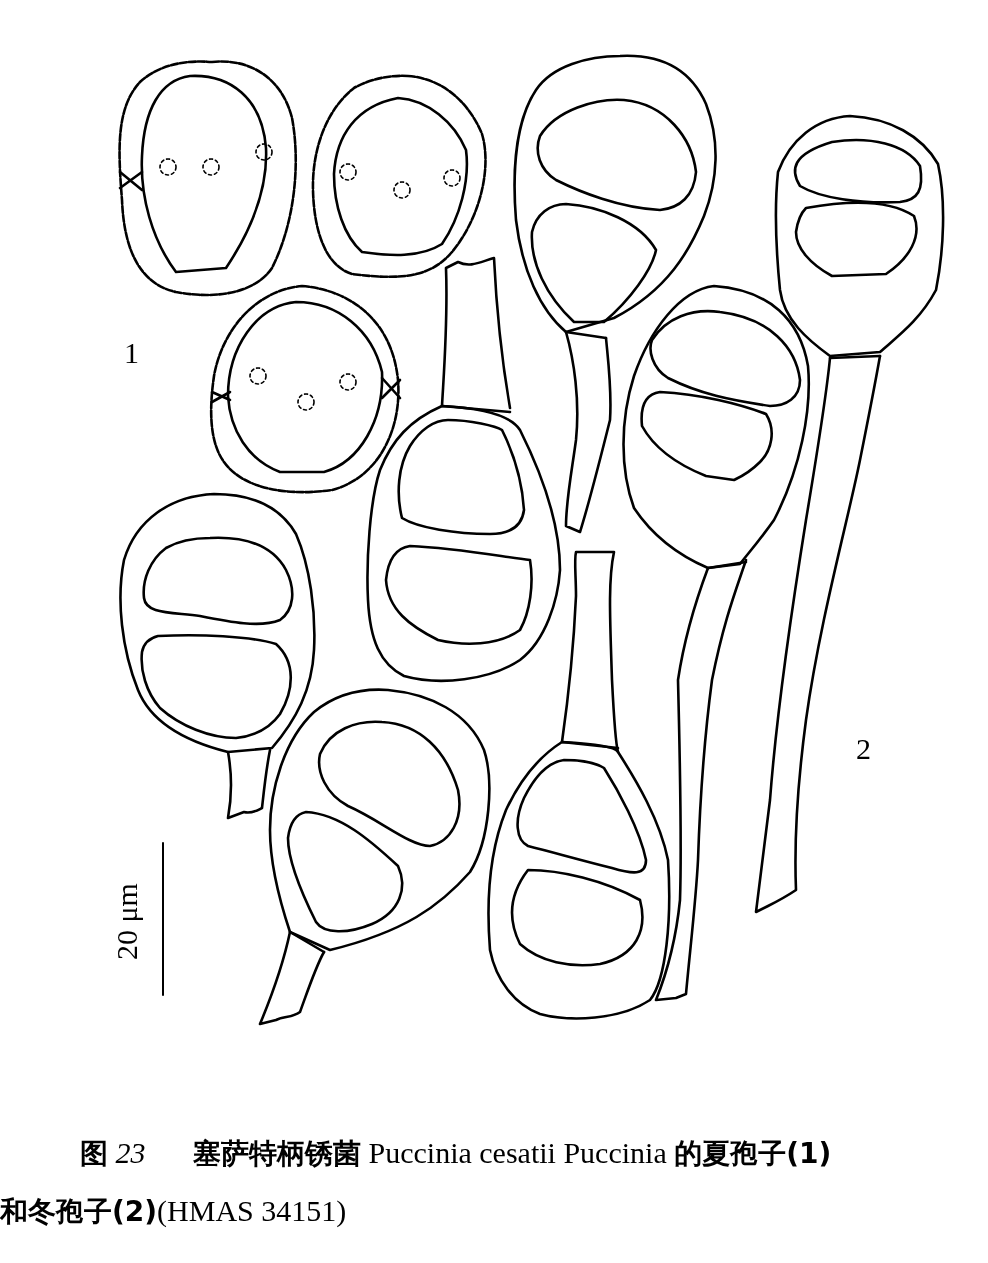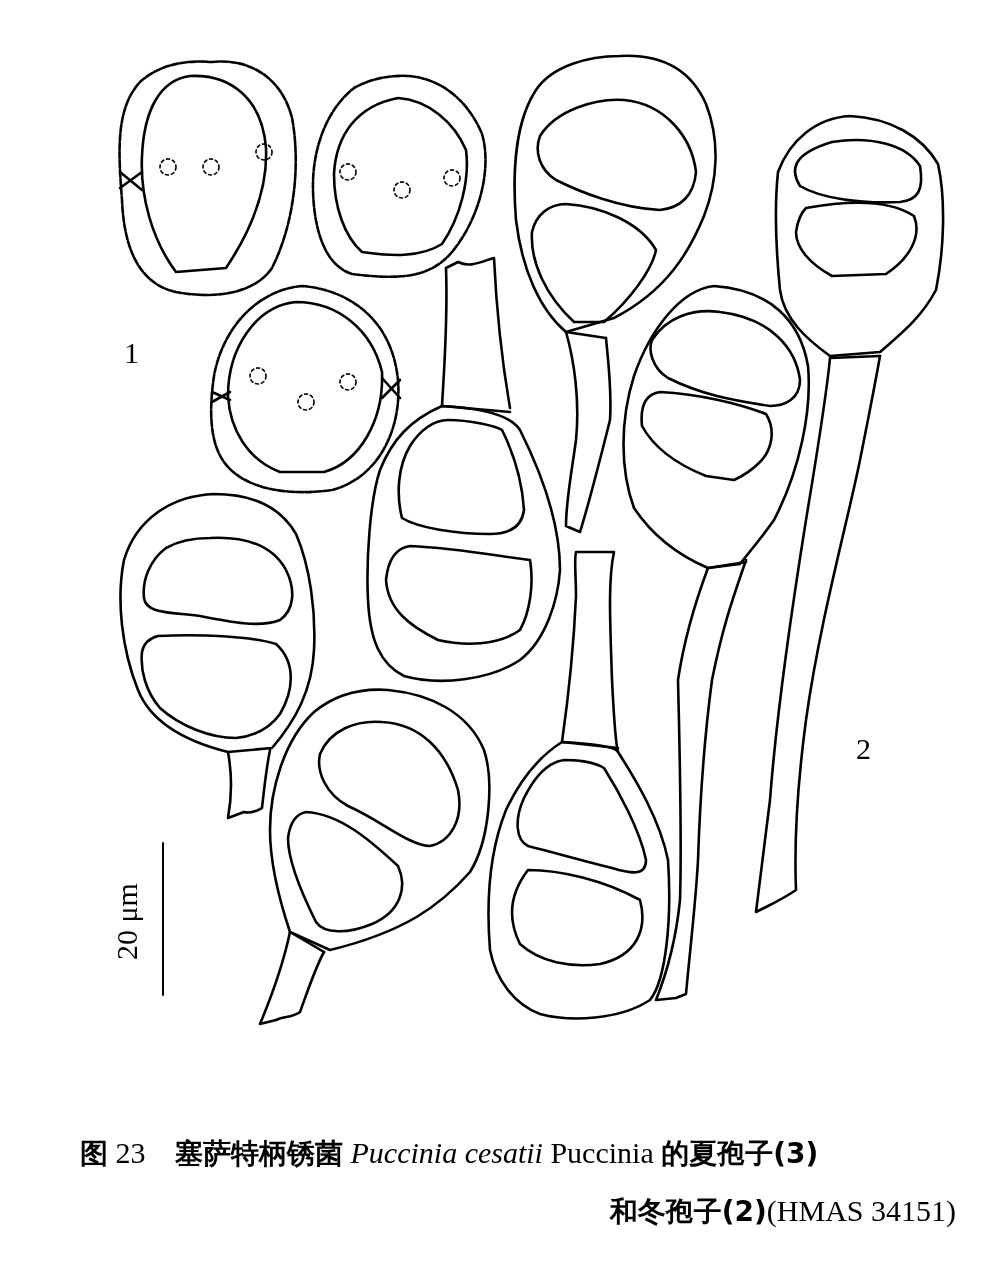--- a/index.html
+++ b/index.html
@@ -44,35 +44,35 @@
       transform: rotate(-90deg);
       font-family: "Liberation Serif", "DejaVu Serif", serif;
       font-size: 30px;
       line-height: 1;
       white-space: nowrap;
     }
     .caption {
       position: absolute;
       left: 0;
       width: 956px;
-      text-align: right;
+      text-align: left;
       font-family: "Liberation Serif", "DejaVu Serif", serif;
       font-size: 30px;
       line-height: 1;
       white-space: nowrap;
     }
     .caption-line1 { top: 1138px; left: 80px; width: auto; text-align: left; }
     .caption-line2 { top: 1196px; }
     .caption .cjk {
       font-family: "DejaVu Sans", "Liberation Sans", sans-serif;
       font-weight: bold;
       font-size: 28px;
     }
-    .caption .fig-num { margin-right: 22px; }
-    .caption .species { font-style: italic; }
+    .caption .fig-num { margin-right: 40px; font-style: italic; }
+    .caption .species { }
   </style>
 </head>
 <body>
 
 <div class="figure">
   <svg width="988" height="1100" viewBox="0 0 988 1100" fill="none" stroke="#000" stroke-width="2.6" stroke-linejoin="round" stroke-linecap="round">
 
     <g>
       <path d="M212,62 C250,58 282,78 292,118 C300,160 296,220 272,268 C256,292 218,300 176,292 C140,284 124,250 122,200 C118,150 116,108 140,82 C160,64 186,60 212,62 Z" stroke-dasharray="7 2"></path>
       <path d="M190,76 C230,74 262,98 266,148 C268,190 250,232 226,268 L176,272 C152,240 140,196 142,156 C144,110 160,80 190,76 Z"></path>
@@ -162,18 +162,18 @@
   <span class="label label-2">2</span>
   <span class="scale-label">20 μm</span>
 </div>
 
 <div class="caption caption-line1">
   <span class="cjk">图</span>
   <span class="fig-num">23</span>
   <span class="cjk">塞萨特柄锈菌</span>
   <span class="species">Puccinia cesatii</span>
   <span>Puccinia</span>
-  <span class="cjk">的夏孢子(3)</span>
+  <span class="cjk">的夏孢子(1)</span>
 </div>
 
 <div class="caption caption-line2">
   <span class="cjk">和冬孢子(2)</span><span>(HMAS 34151)</span>
 </div>
 
 </body></html>

